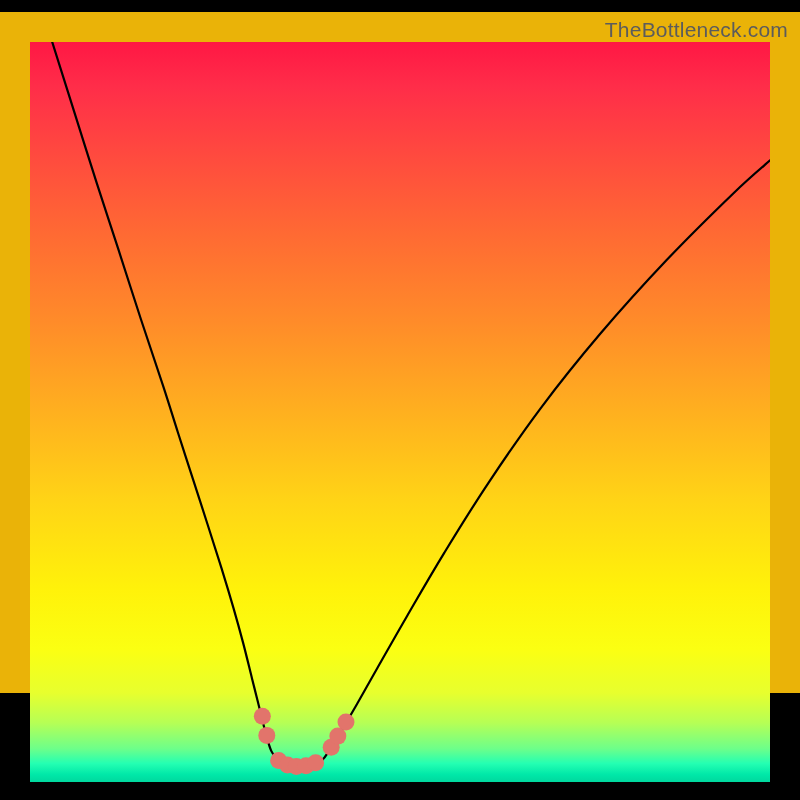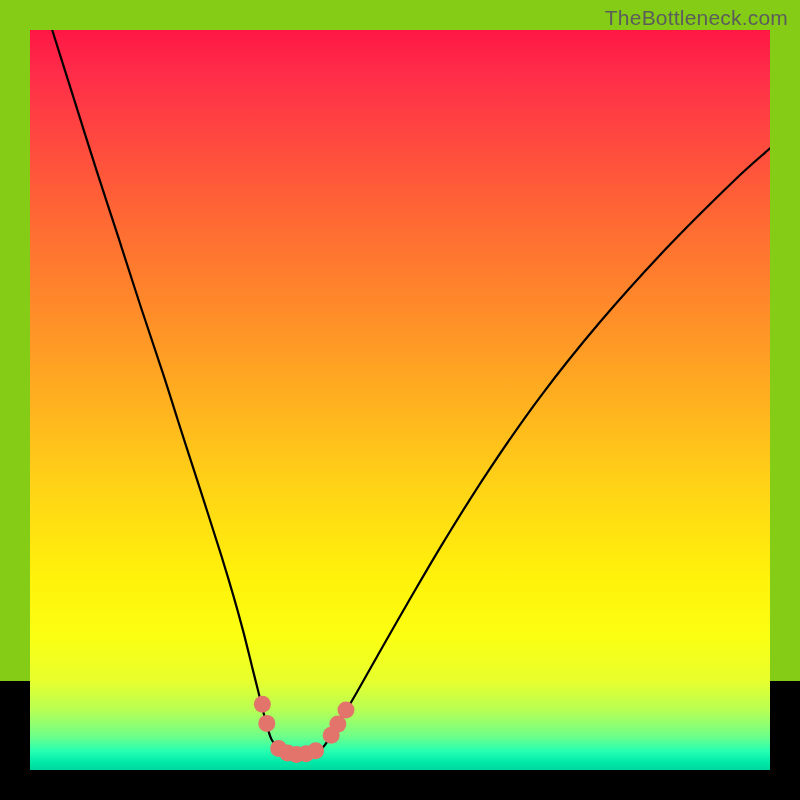--- a/index.html
+++ b/index.html
@@ -6,25 +6,25 @@
     margin: 0;
     padding: 0;
     width: 800px;
     height: 800px;
     background: #000;
     overflow: hidden;
     font-family: Arial, Helvetica, sans-serif;
   }
   .frame {
     position: absolute;
-    top: 0;
+    top: 12px;
     left: 0;
     width: 800px;
     height: 681px;
-    background: #84cc16;
+    background: #eab308;
   }
   .plot-area {
     position: absolute;
     top: 30px;
     left: 30px;
     width: 740px;
     height: 740px;
     overflow: hidden;
   }
   .gradient {

